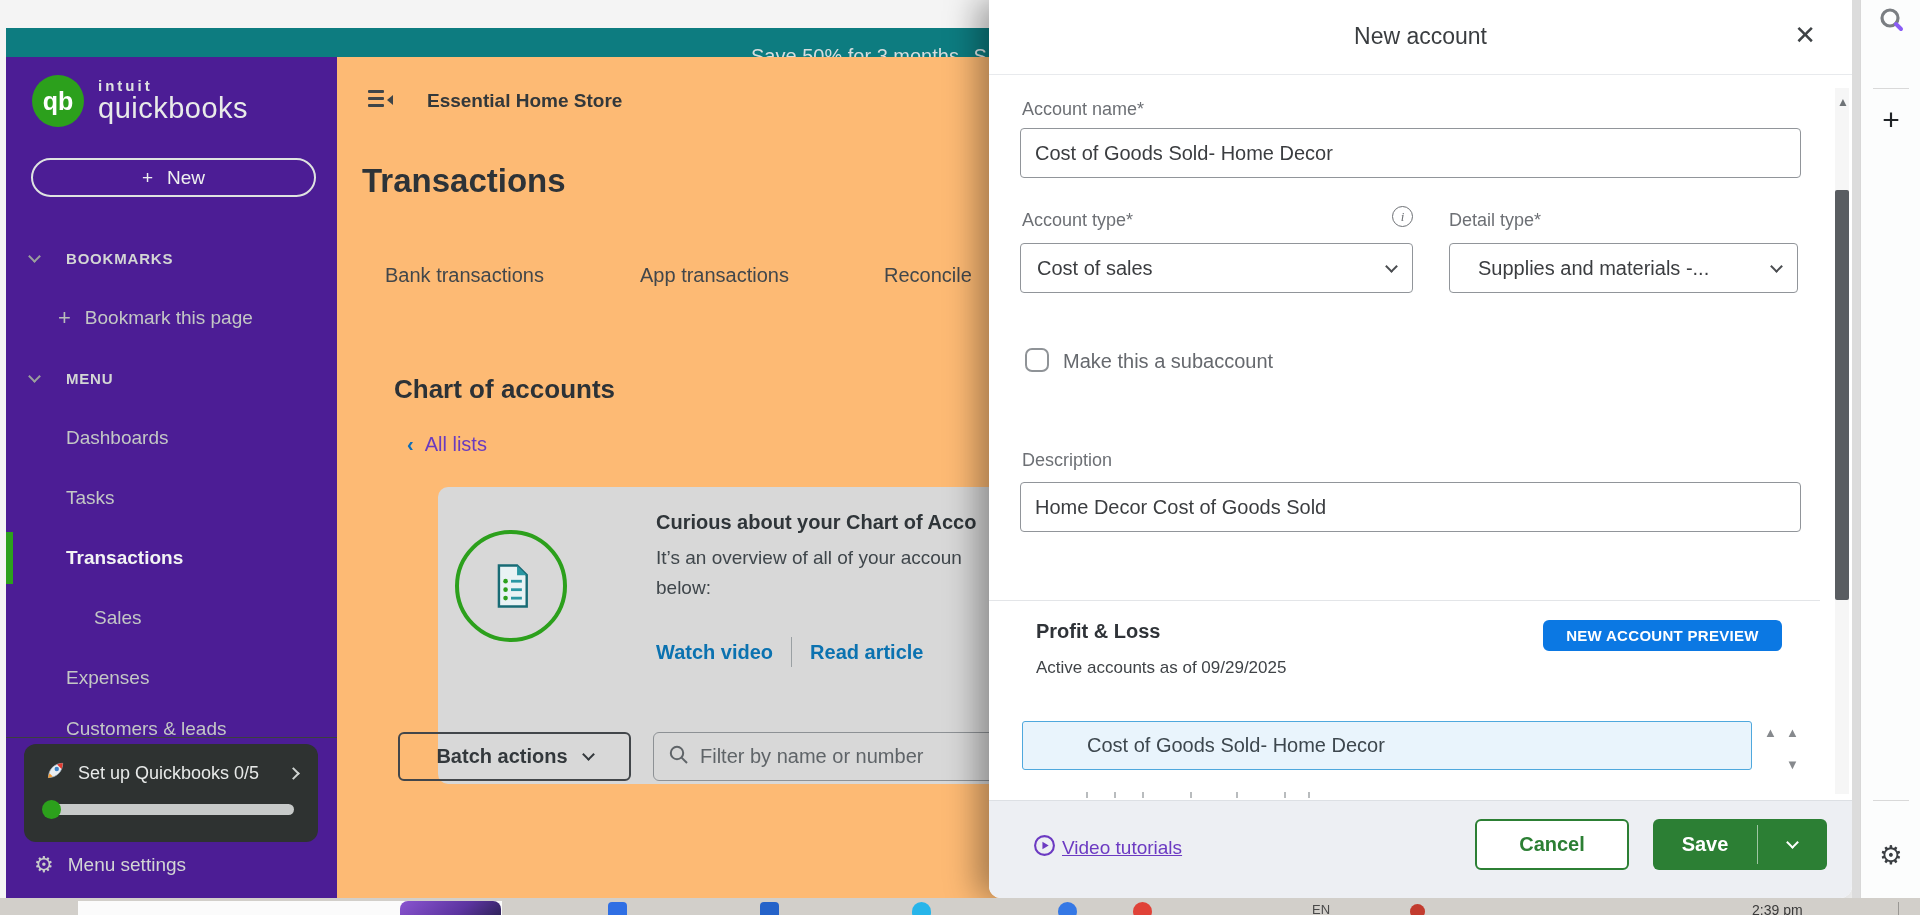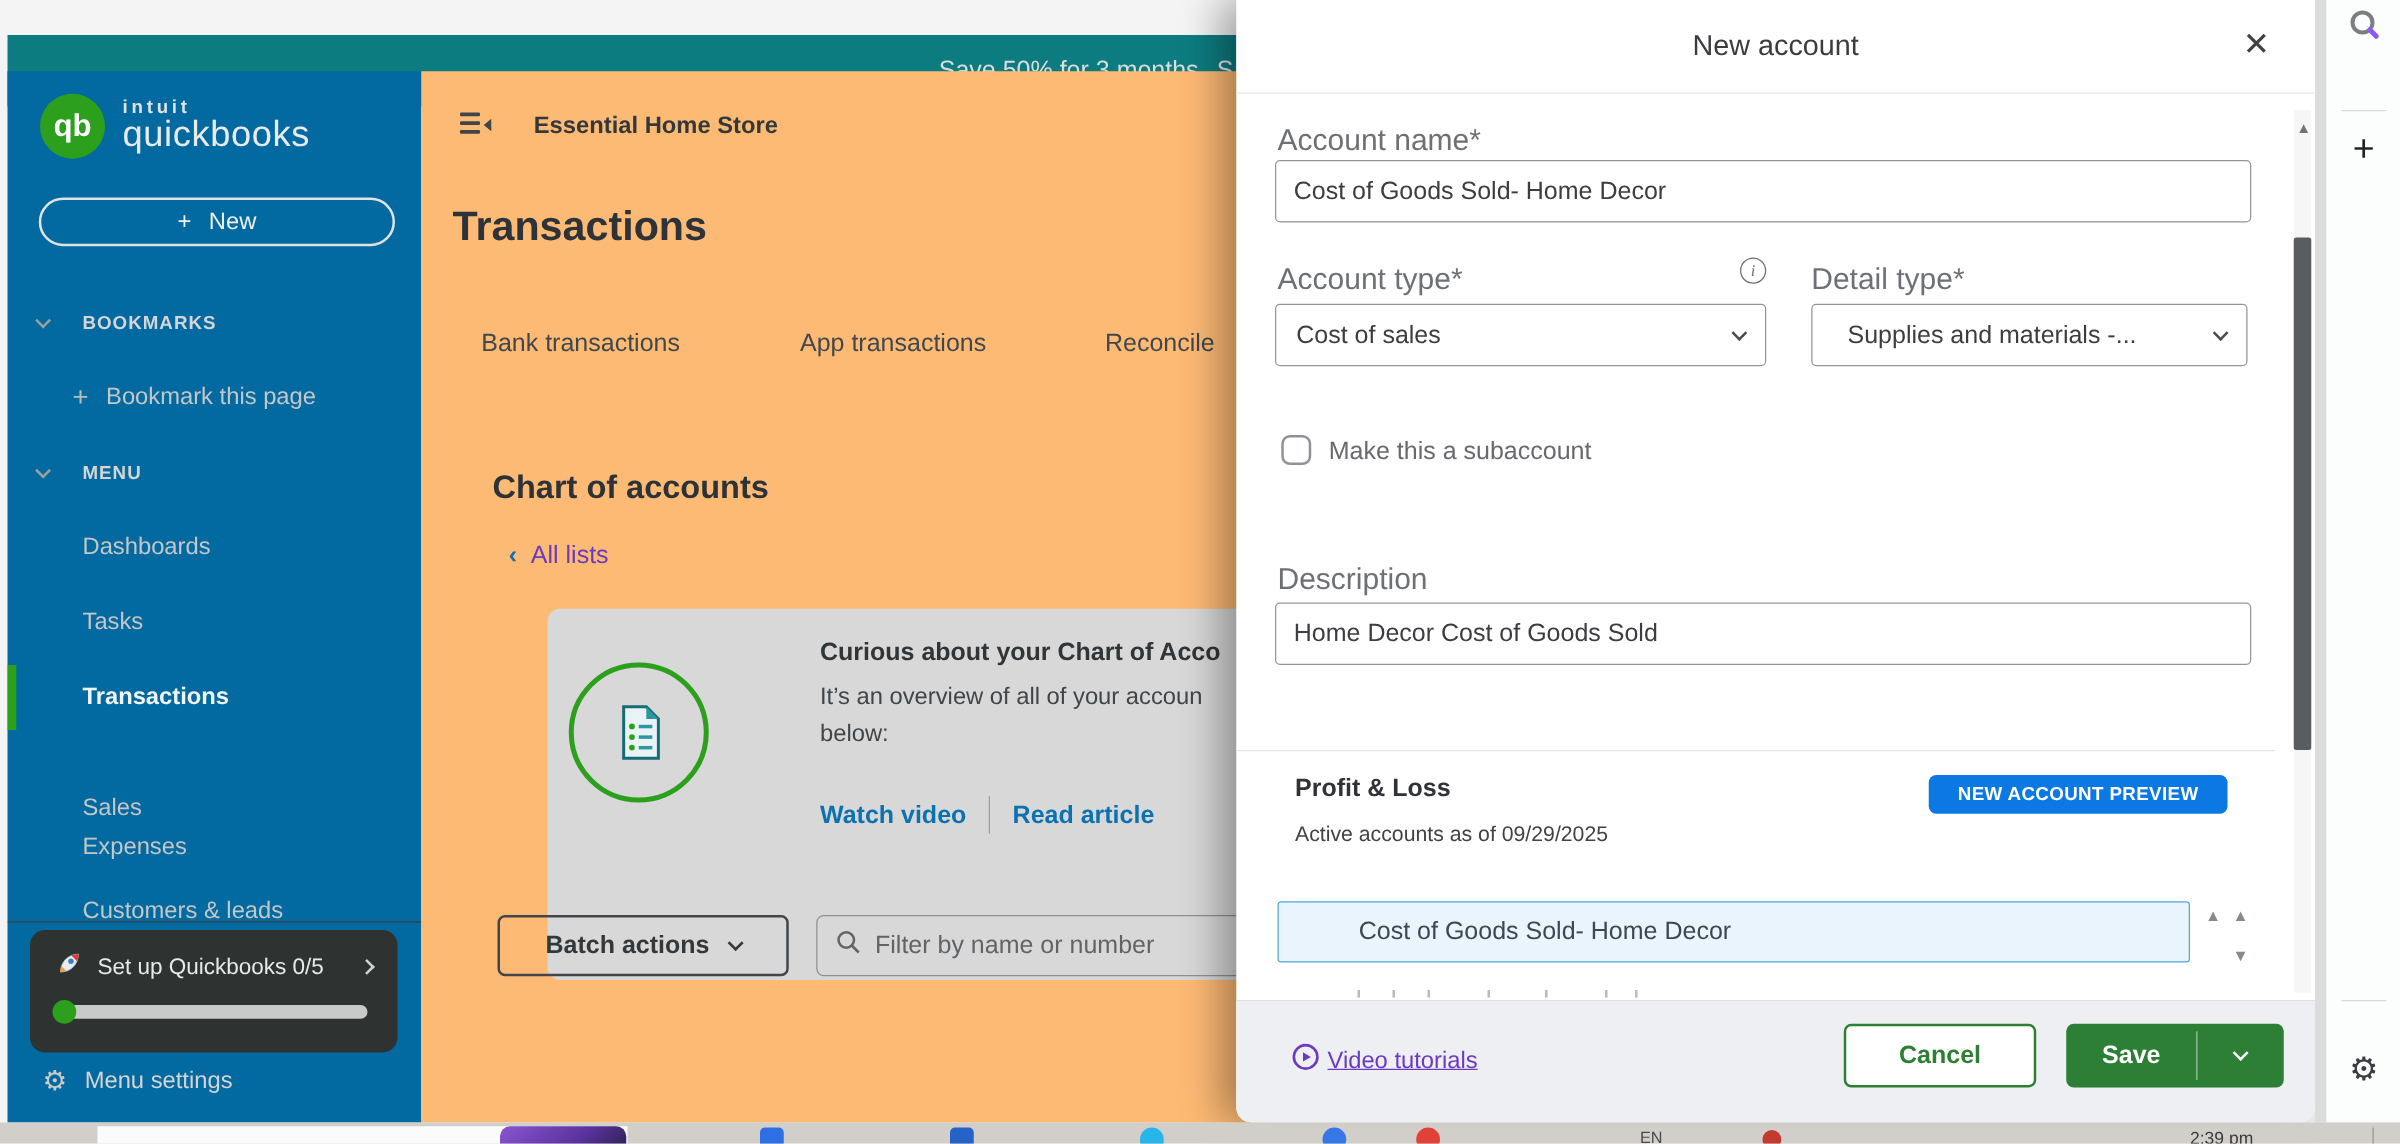--- a/index.html
+++ b/index.html
@@ -6,21 +6,21 @@
   html,body { width:1920px; height:915px; background:#f4f4f4; font-family:"Liberation Sans",sans-serif; }
   .stage { position:relative; width:1920px; height:915px; overflow:hidden; background:#f4f4f4; }
   .abs { position:absolute; }
 
   
   .banner { left:6px; top:0; width:983px; height:57px; background:#0d7c80; color:#d8dddd; font-size:20px;margin-top:28px; }
   .banner .msg { position:absolute; left:745px; top:0; line-height:57px; white-space:nowrap; }
   .banner .frag { text-decoration:underline; margin-left:9px; color:#e3e7e7; }
 
   
-  .sidebar { left:6px; top:57px; width:331px; height:841px; background:#0369a1; color:#c6cac8; overflow:hidden; }
+  .sidebar { left:6px; top:57px; width:331px; height:841px; background:#4c1d95; color:#c6cac8; overflow:hidden; }
   .logo { position:absolute; left:26px; top:18px; display:flex; align-items:center; gap:14px; }
   .logo-circle { width:52px; height:52px; border-radius:50%; background:#2ca01c; color:#fff; font-weight:bold; font-size:25px; display:flex; align-items:center; justify-content:center; }
   .logo-intuit { font-size:15px; font-weight:bold; letter-spacing:3px; color:#dfe3e1; }
   .logo-qb { font-size:29px; color:#e9ebe9; margin-top:-2px; letter-spacing:0.5px; }
   .new-btn { position:absolute; left:25px; top:101px; width:285px; height:39px; border:2px solid #dfe3e1; border-radius:21px; color:#eef0ef; font-size:19px; display:flex; align-items:center; justify-content:center; gap:14px; }
   .side-row { position:absolute; left:0; width:398px; height:40px; display:flex; align-items:center; font-size:19px; color:#c3c7c5; }
   .side-row .lbl { margin-left:60px; }
   .side-head { font-size:15px; font-weight:bold; letter-spacing:0.8px; color:#d3d6d4; margin-left:60px; }
   .chev { display:inline-block; width:9px; height:9px; border-right:2px solid currentColor; border-bottom:2px solid currentColor; }
   .chev.down { transform:rotate(45deg); }
@@ -62,21 +62,21 @@
   .batch-btn { position:absolute; left:61px; top:675px; width:233px; height:49px; border:2px solid #42464a; border-radius:6px; display:flex; align-items:center; justify-content:center; gap:16px; font-size:20px; font-weight:600; color:#33383c; }
   .filter-box { position:absolute; left:316px; top:675px; width:420px; height:49px; border:1.5px solid #8d9195; border-radius:6px; display:flex; align-items:center; padding-left:14px; gap:10px; }
   .filter-box input { border:none; outline:none; background:transparent; font-size:20px; color:#5f6468; width:320px; font-family:inherit; }
   .filter-box input::placeholder { color:#5f6468; opacity:1; }
 
   
   .drawer { left:989px; top:0; width:863px; height:898px; background:#fff; border-radius:0 0 12px 12px; box-shadow:-12px 0 32px rgba(0,0,0,0.35); }
   .drawer-header { position:absolute; left:0; top:0; width:100%; height:75px; border-bottom:1px solid #e8eaed; }
   .drawer-title { position:absolute; width:100%; top:23px; text-align:center; font-size:23px; color:#3a3d40; }
   .close-x { position:absolute; right:36px; top:20px; font-size:26px; color:#3f4346; cursor:default; }
-  .fld-label { position:absolute; font-size:24px; color:#6d7075; }
+  .fld-label { position:absolute; font-size:18px; color:#6d7075; }
   .txt-input { position:absolute; height:50px; border:1px solid #91959a; border-radius:4px; font-size:20px; color:#3b3d40; padding:0 14px; font-family:inherit; background:#fff; }
   .dropdown { position:absolute; height:50px; border:1px solid #91959a; border-radius:4px; display:flex; align-items:center; padding:0 16px; font-size:20px; color:#3b3d40; }
   .dropdown .chev { margin-left:auto; color:#4a4d50; margin-bottom:4px; }
   .dd-val { white-space:nowrap; overflow:hidden; text-overflow:ellipsis; }
   .info-i { position:absolute; width:21px; height:21px; border:1.5px solid #6d7075; border-radius:50%; color:#6d7075; font-size:13px; display:flex; align-items:center; justify-content:center; font-family:"Liberation Serif",serif; font-style:italic; }
   .checkbox { position:absolute; width:24px; height:24px; border:2px solid #8f9397; border-radius:7px; background:#fff; }
   .chk-label { position:absolute; font-size:20px; color:#66696e; }
   .drawer-divider { position:absolute; left:0; top:600px; width:831px; height:1px; background:#e3e5e8; }
   .pl-title { position:absolute; left:47px; top:620px; font-size:20px; font-weight:bold; color:#2f3338; }
   .badge { position:absolute; left:554px; top:620px; width:239px; height:31px; background:#0b78e3; border-radius:6px; color:#fff; font-size:15px; font-weight:bold; letter-spacing:0.3px; display:flex; align-items:center; justify-content:center; }
@@ -162,21 +162,21 @@
       <span class="side-arrow chev right"></span>
     </div>
     <div class="side-row" style="top:421px;">
       <span class="lbl">Tasks</span>
     </div>
     <div class="active-bar"></div>
     <div class="side-row row-bold" style="top:481px;">
       <span class="lbl row-bold">Transactions</span>
       <span class="side-arrow chev right" style="color:#e6e8e6;"></span>
     </div>
-    <div class="side-row" style="top:570px;">
+    <div class="side-row" style="top:541px;padding-left:28px;">
       <span class="lbl">Sales</span>
       <span class="side-arrow chev right"></span>
     </div>
     <div class="side-row" style="top:601px;">
       <span class="lbl">Expenses</span>
       <span class="side-arrow chev right"></span>
     </div>
     <div class="side-row clip-row" style="top:661px;">
       <span class="lbl">Customers &amp; leads</span>
       <span class="side-arrow chev right" style="top:4px;"></span>

